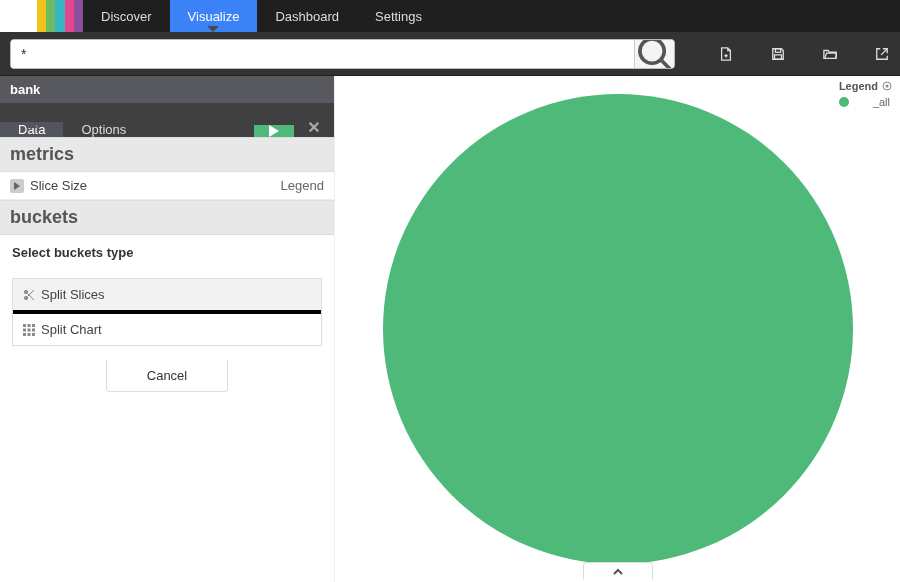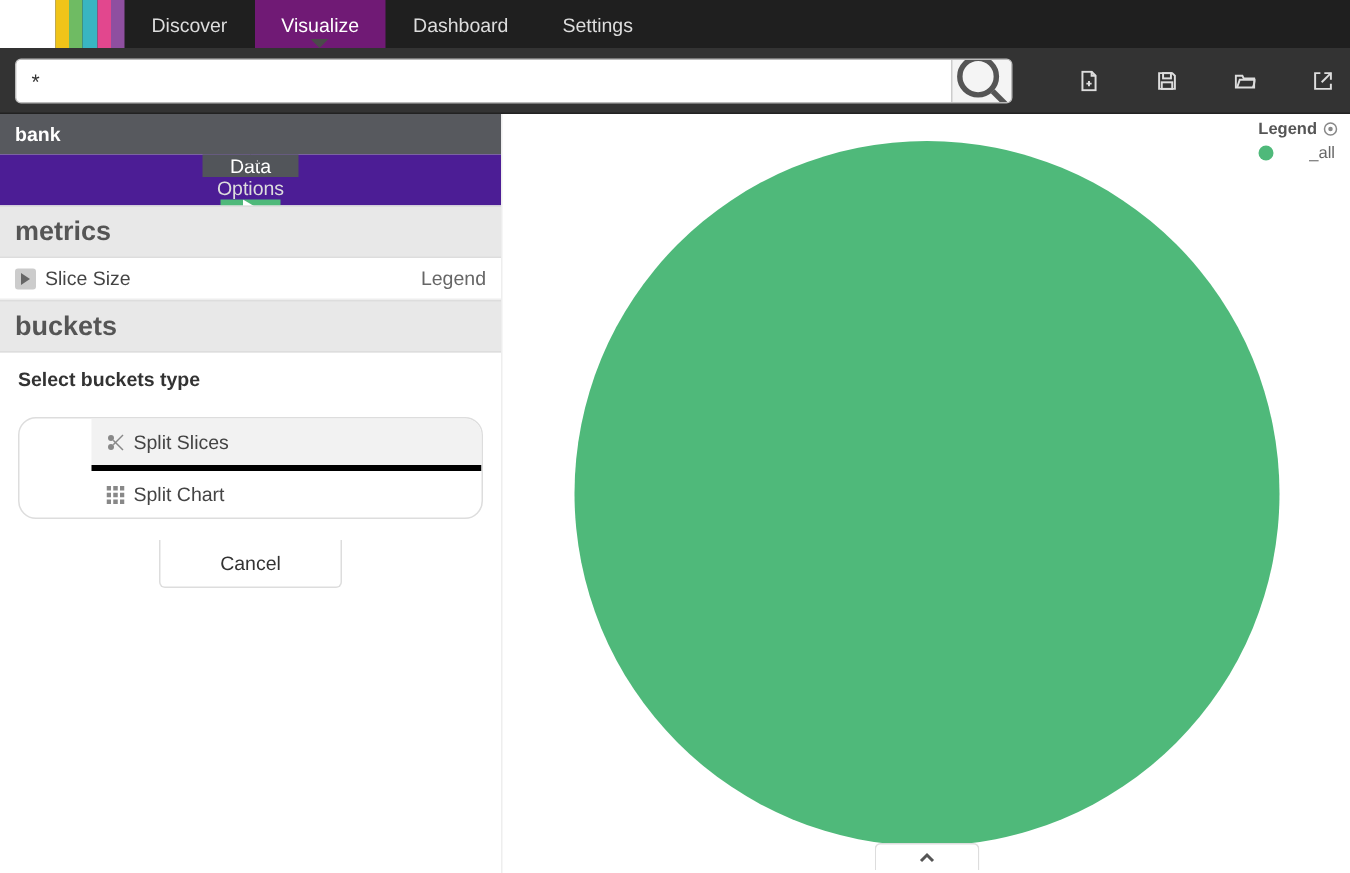--- a/index.html
+++ b/index.html
@@ -4,60 +4,60 @@
 <style>
   * { box-sizing: border-box; margin: 0; padding: 0; font-family: "Helvetica Neue", Arial, sans-serif; }
   html, body { width: 900px; height: 582px; overflow: hidden; background: #fff; }
 
   
   .topnav { height: 32px; background: #1f1f1f; display: flex; align-items: stretch; margin-left: 37px; }
   .logo-stripes { width: 46px; height: 32px; display: flex; }
   .logo-stripes span { flex: 1; }
   .s0{background:#f0c419}.s1{background:#6fbb63}.s2{background:#39b5c2}.s3{background:#e2478e}.s4{background:#8f4fa0}
   .navitem { color:#ddd; font-size:13px; padding:0 18px; display:flex; align-items:center; cursor:pointer; position:relative; }
-  .navitem.active { background:#701a75; color:#fff; }
+  .navitem.active { background:#3b82f6; color:#fff; }
   .navitem.active::after{
     content:""; position:absolute; bottom:-6px; left:50%; transform:translateX(-50%);
     border:6px solid transparent; border-top-color:#4a4a4a; width:0;height:0;
   }
 
   
   .actionbar { height: 44px; background:#333; display:flex; align-items:center; padding:0 10px 0 10px; border-bottom:1px solid #222;}
   .searchwrap { flex:0 0 665px; display:flex; height:30px; border-radius:4px; overflow:hidden; background:#fff; border:1px solid #bbb;}
   .searchinput { flex:1; border:none; outline:none; padding:0 10px; font-size:14px; color:#333; }
   .searchbtn { width:40px; background:#f4f4f4; border:none; border-left:1px solid #ccc; cursor:pointer; color:#555; display:flex;align-items:center;justify-content:center;}
   .topactions { display:flex; gap:22px; margin-left:36px; }
   .topactions .icn { width:30px; height:30px; color:#ddd; display:flex;align-items:center;justify-content:center; cursor:pointer;}
   .topactions svg { width:14px; height:14px; stroke:#ddd; fill:none; stroke-width:1.5; }
 
   
   .main { display:flex; height:calc(582px - 32px - 44px); }
   .sidebar { width:335px; display:flex; flex-direction:column; border-right:1px solid #eee; }
   .side-header { background:#57595e; color:#fff; font-size:13px; font-weight:bold; padding:6px 10px; }
-  .side-tabs { display:flex; background:#4c1d95; height:34px; align-items:center;flex-direction:column; }
+  .side-tabs { display:flex; background:#404040; height:34px; align-items:flex-end; }
   .stab { color:#ddd; font-size:13px; padding:0 18px; display:flex; align-items:center; cursor:pointer; position:relative;}
   .stab.active { background:#52555a; color:#fff;}
   .stab.active::after{
     content:""; position:absolute; top:-6px; left:50%; transform:translateX(-50%);
     border:6px solid transparent; border-bottom-color:#52555a; width:0;height:0;
   }
   .stab-spacer{flex:1;}
   .stab-play{width:40px;background:#4fb97a;display:flex;align-items:center;justify-content:center;cursor:pointer;}
   .stab-play svg{fill:#fff;stroke:none;width:10px;height:12px;}
   .stab-close{width:40px;display:flex;align-items:center;justify-content:center;color:#aaa;cursor:pointer;font-weight:bold;}
 
   .section-label{background:#e8e8e8;padding:6px 10px; font-size:18px; color:#555; font-weight:bold; border-top:1px solid #ddd; border-bottom:1px solid #ddd;}
   .metric-row{display:flex;align-items:center;padding:6px 10px; font-size:13px; color:#444; border-bottom:1px solid #eee;text-align:right;}
   .metric-row .exp{width:14px;height:14px;background:#ccc;border-radius:2px;margin-right:6px;display:flex;align-items:center;justify-content:center;}
   .metric-row .exp svg{width:6px;height:8px;fill:#666;}
   .metric-val{margin-left:auto;color:#666;}
 
   .bucket-body{padding:10px 12px 0 12px;}
   .bucket-title{font-size:13px;font-weight:bold;color:#333;margin-bottom:18px;}
-  .bucket-list{border:1px solid #ddd;border-radius:12px;overflow:hidden;padding-left:48px;}
+  .bucket-list{border:1px solid #ddd;border-radius:0;overflow:hidden;}
   .bucket-item{padding:8px 10px;font-size:13px;color:#444;cursor:pointer;display:flex;align-items:center;gap:6px;}
   .bucket-item.hover{background:#f2f2f2;}
   .bucket-item + .bucket-item{border-top:4px solid #000000;}
   .bucket-item svg{width:12px;height:12px;fill:#888;}
 
   .cancel-row{display:flex;justify-content:center;margin-top:14px;}
   .cancel-btn{border:1px solid #ddd;border-top:none;border-radius:0 0 4px 4px;padding:8px 40px;font-size:13px;color:#333;background:#fff;cursor:pointer;}
 
   
   .viz{flex:1;position:relative;overflow:hidden;}

